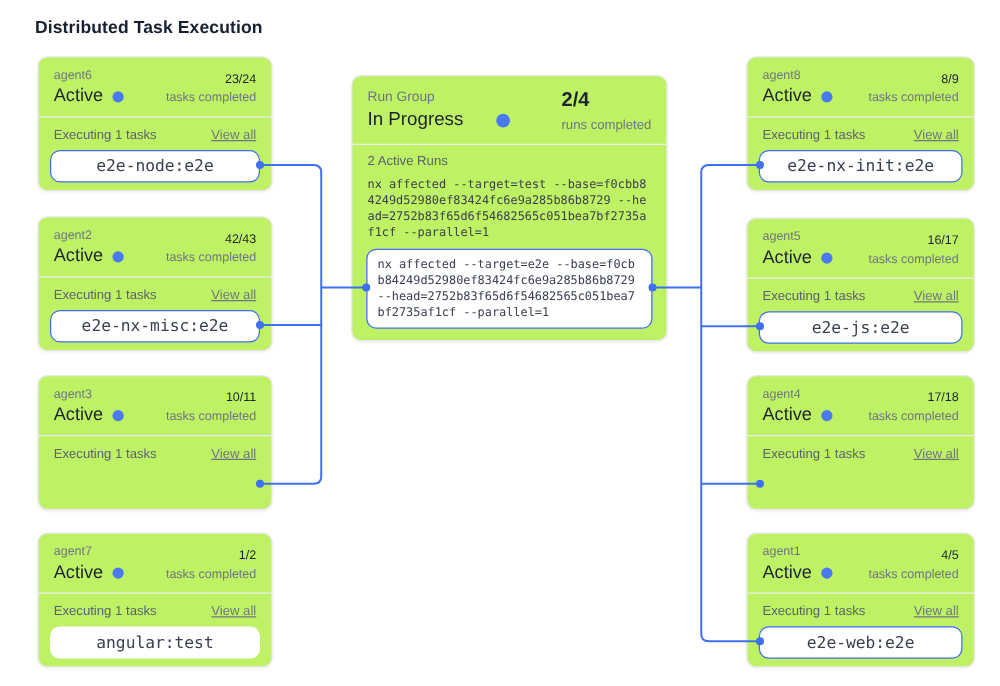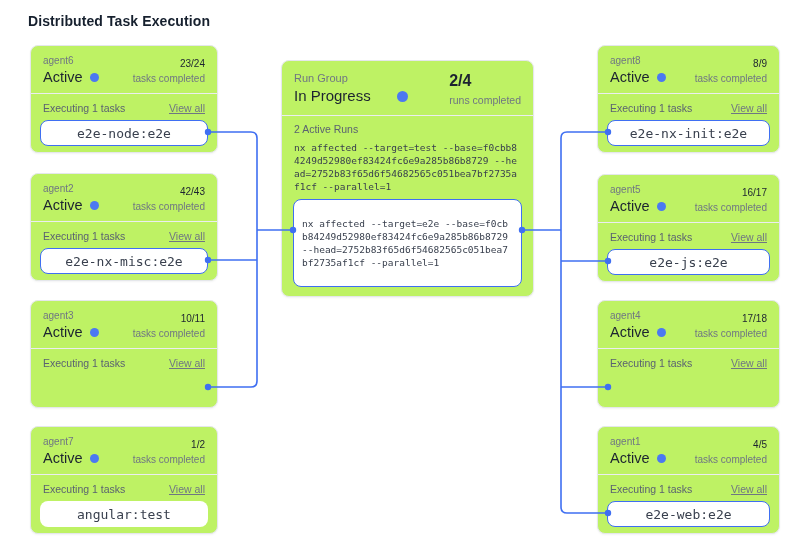--- a/index.html
+++ b/index.html
@@ -51,21 +51,21 @@
   .rg-status{font-size:15px;color:var(--text-primary);line-height:22px;display:flex;align-items:center;gap:26px}
   .rg-dot{width:11px;height:11px;border-radius:50%;background:var(--dot);display:inline-block}
   .rg-count{text-align:left}
   .rg-count-value{font-size:16px;font-weight:600;color:var(--text-primary);line-height:19px}
   .rg-count-label{font-size:10.5px;color:var(--text-secondary);line-height:13px;margin-top:4px}
   .rg-body{padding:7px 11px 9px}
   .active-runs{font-size:10.5px;color:var(--text-tertiary);line-height:13px;padding:0 1px}
   .cmd{font-family:"DejaVu Sans Mono",monospace;font-size:9.5px;line-height:13px;color:var(--code);
        word-break:break-all}
   .cmd-plain{margin:5px 1px 0}
-  .cmd-pill{margin-top:6px;border:1.5px solid var(--accent);border-radius:8px;padding:17px 8px;cursor:pointer;background:#fff}
+  .cmd-pill{margin-top:6px;border:1.5px solid var(--accent);border-radius:8px;padding:5px 8px;cursor:pointer;background:#fff}
 
   .wires{position:absolute;left:0;top:0;z-index:5;pointer-events:none}
   .wires path{fill:none;stroke:var(--accent);stroke-width:1.6px}
   .wires circle{fill:var(--accent)}
 </style>
 </head>
 <body>
 
 <div class="canvas">
 

